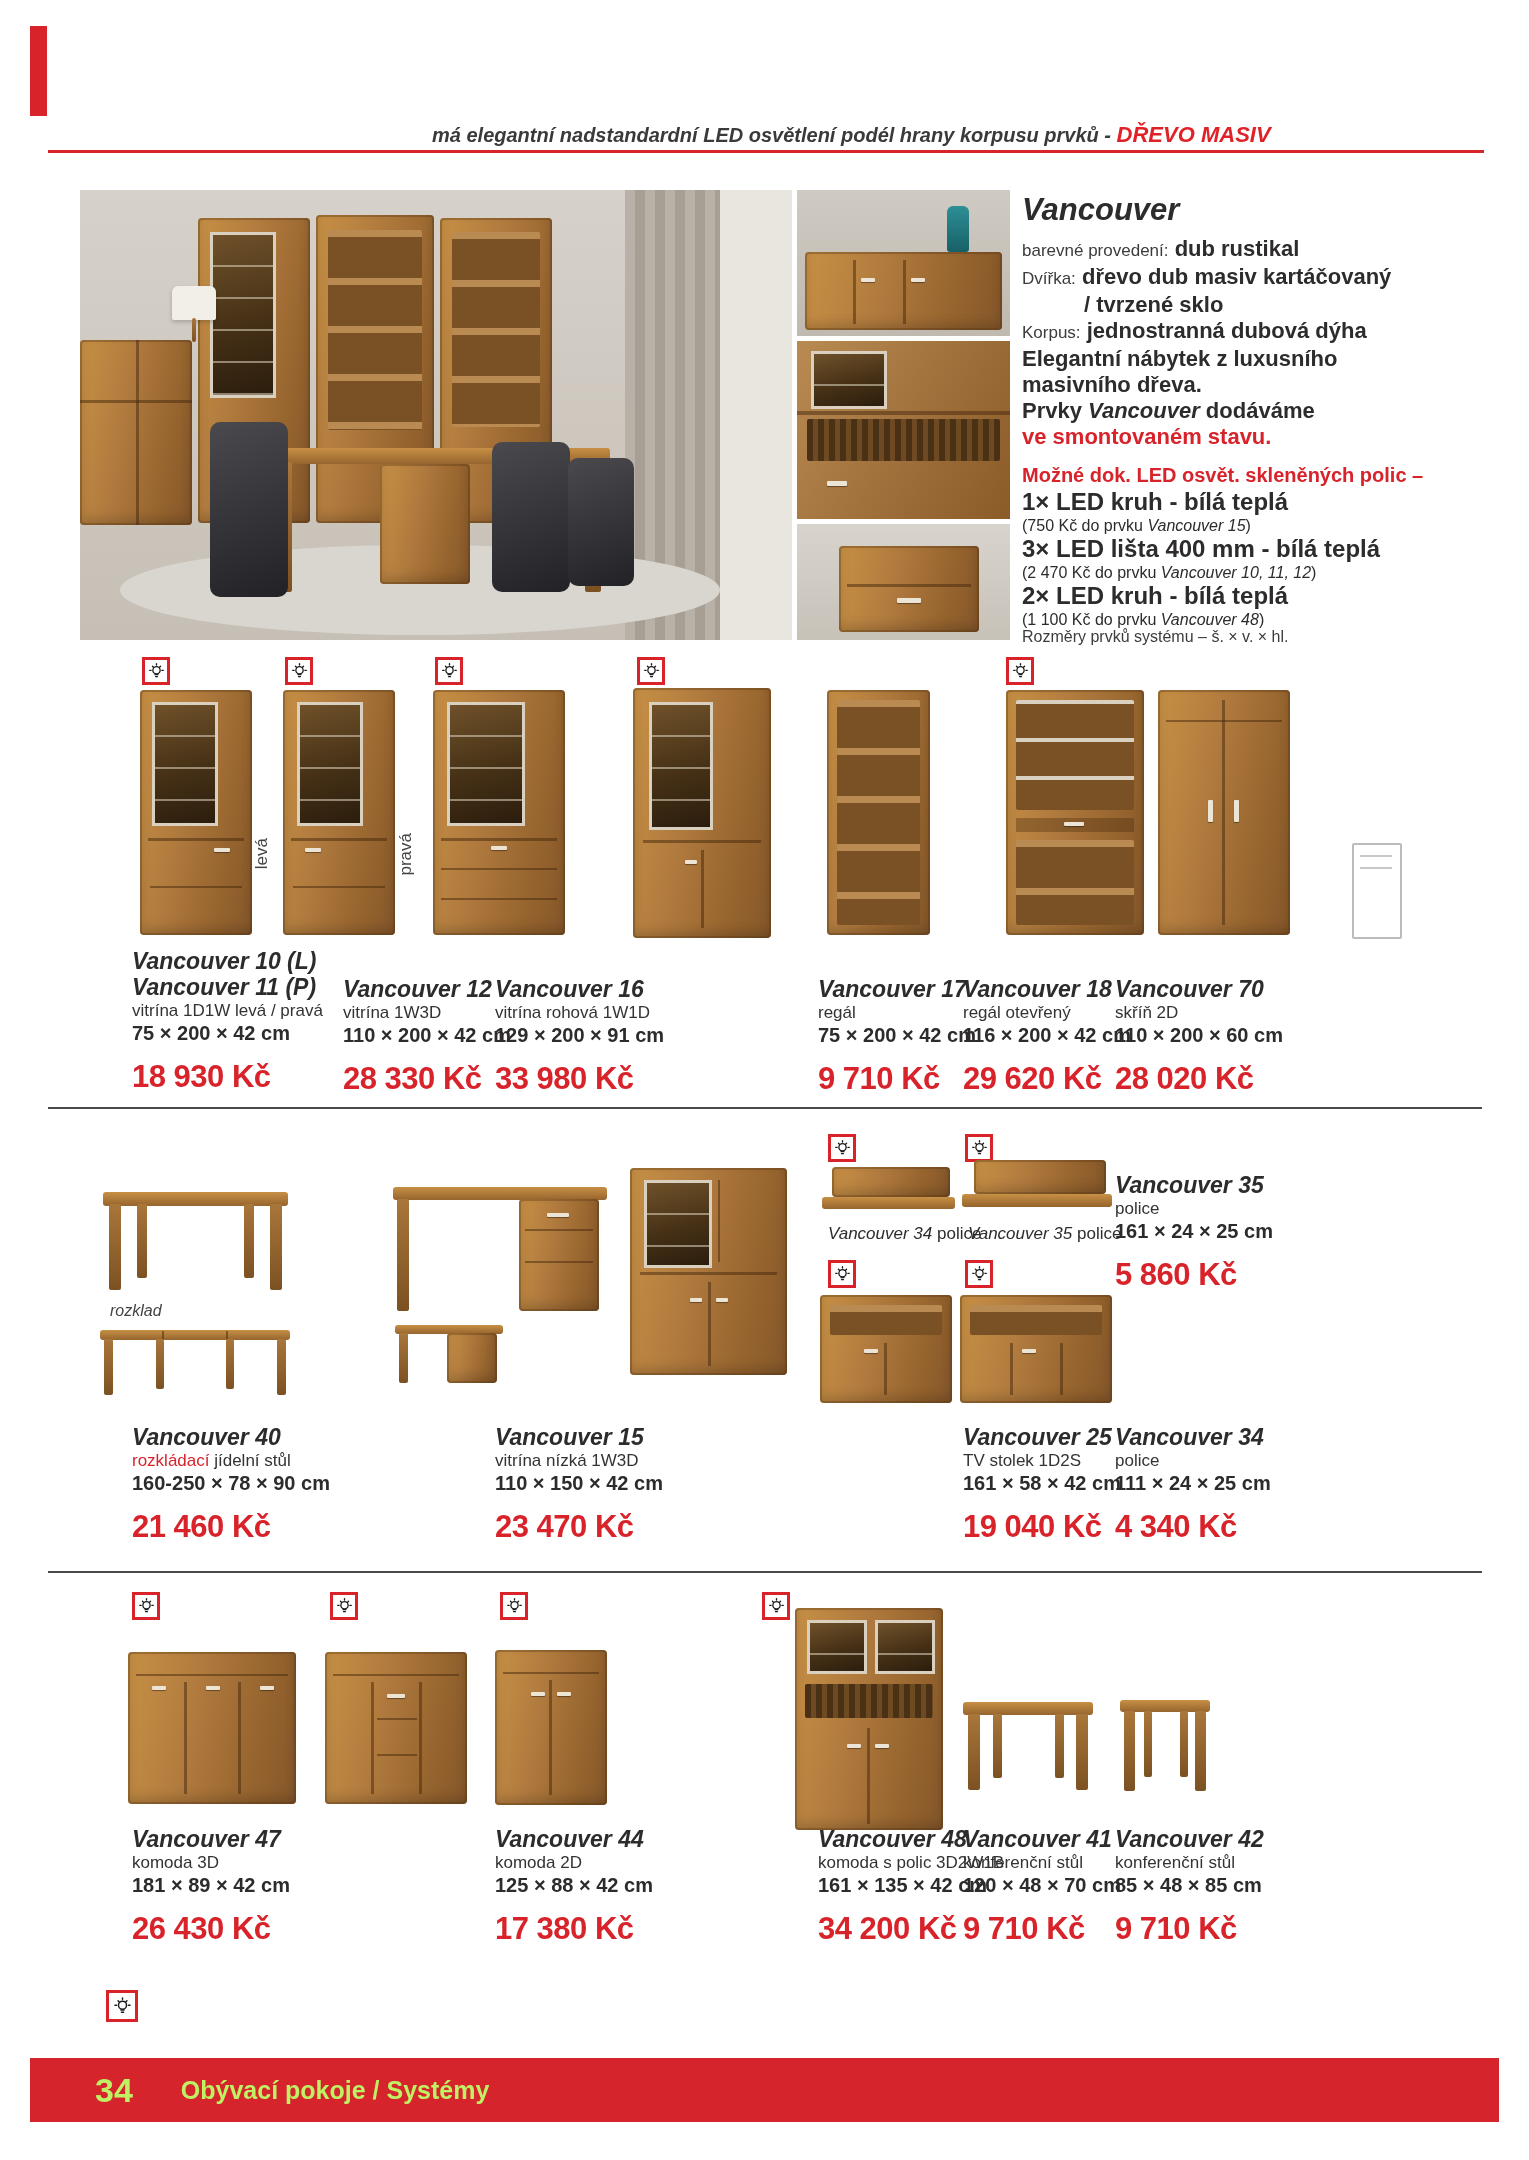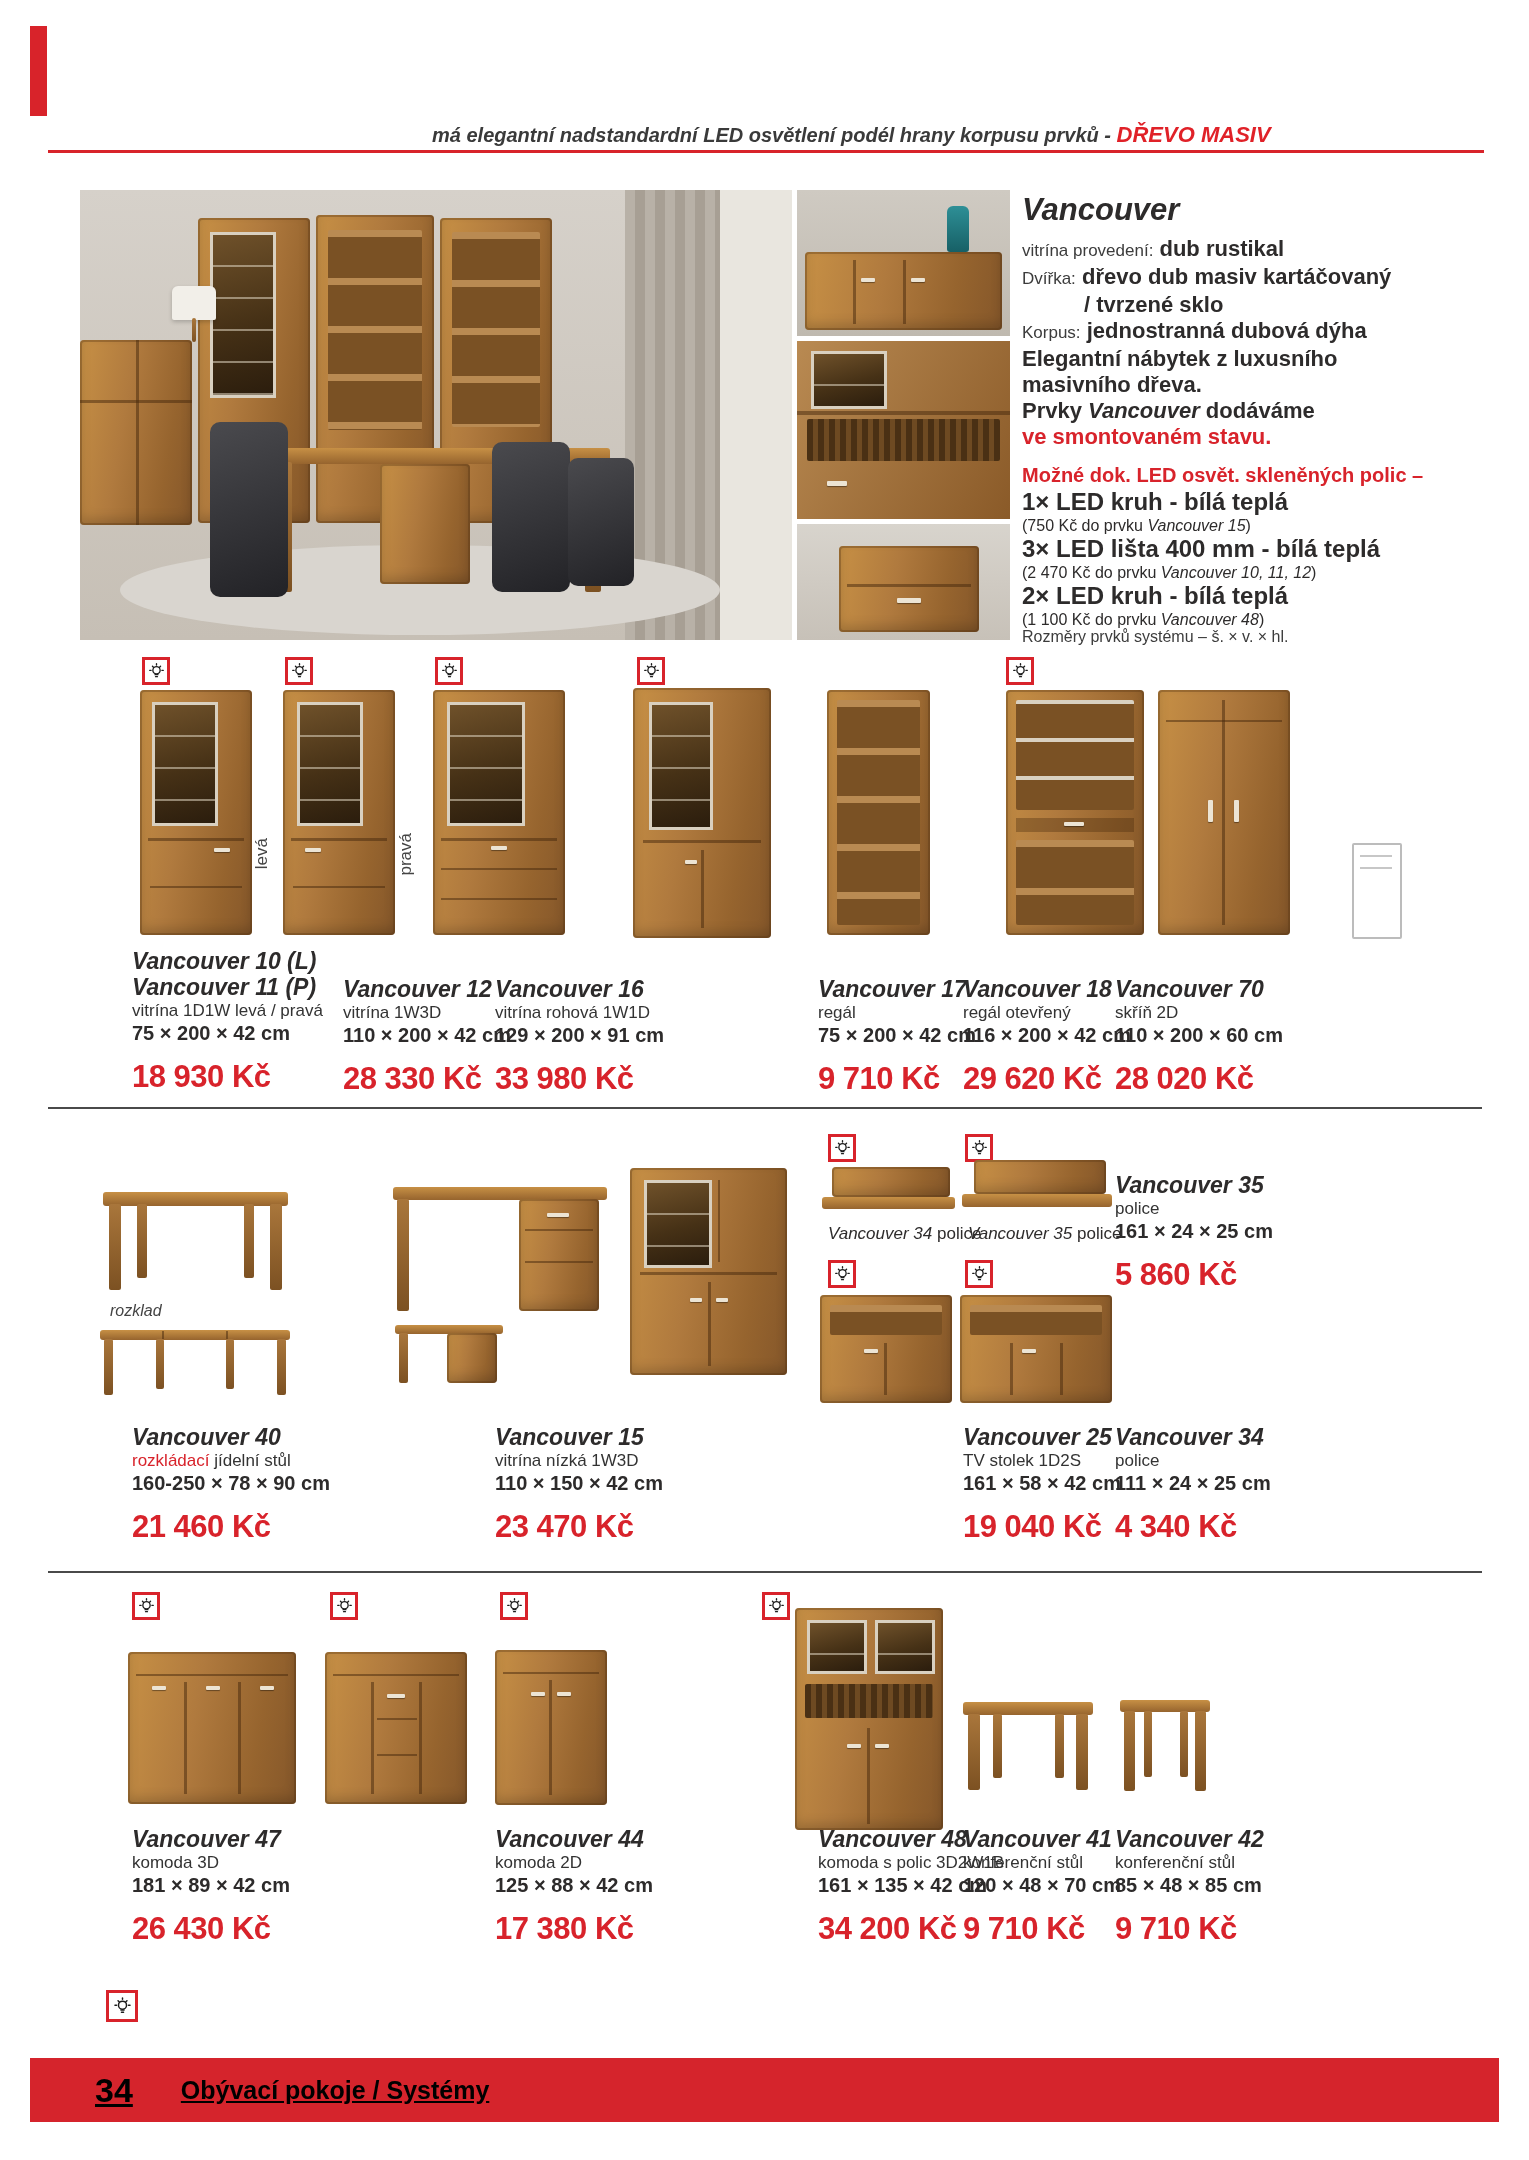--- a/index.html
+++ b/index.html
@@ -61,21 +61,21 @@
   .vlabel{position:absolute;writing-mode:vertical-rl;transform:rotate(180deg);font-size:17px;color:#444;}
   .shelf-cap{position:absolute;font-size:17px;color:#2e2c2c;white-space:nowrap;}
   .shelf-cap .it{font-style:italic;}
   .rozklad{position:absolute;font-size:16px;font-style:italic;color:#444;}
 
   .hr{position:absolute;left:48px;width:1434px;height:2px;background:#4a4a4a;}
 
   
   .footnote{position:absolute;left:163px;top:1994px;font-size:21px;color:#1f1f1f;white-space:nowrap;}
   .footer-bar{position:absolute;left:30px;top:2058px;width:1469px;height:64px;background:#d5242c;
-              color:#000000;display:flex;align-items:center;text-decoration:underline;}
+              color:#bef264;display:flex;align-items:center;}
   .page-num{font-size:34px;font-weight:bold;margin-left:65px;}
   .section{font-size:25px;font-weight:bold;margin-left:48px;}
 
   .whitebox{position:absolute;background:#fff;border:2px solid #bcbcbc;border-radius:2px;}
 </style>
 </head>
 <body>
 
 <div id="page">
 
@@ -125,21 +125,21 @@
   </div>
   <div class="photo" style="left:797px;top:524px;width:213px;height:116px;background:linear-gradient(180deg,#d8d4cd,#c7c1b8);">
     <div class="wood" style="left:42px;top:22px;width:140px;height:86px;">
       <div class="ln" style="left:8px;top:38px;width:124px;height:3px;"></div>
       <div class="hdl" style="left:58px;top:52px;width:24px;height:5px;"></div>
     </div>
   </div>
 
   <div class="info">
     <div class="info-name">Vancouver</div>
-    <div class="spec"><span class="lab">vitrína provedení:</span> <span>dub rustikal</span></div>
+    <div class="spec"><span class="lab">barevné provedení:</span> <span>dub rustikal</span></div>
     <div class="spec"><span class="lab">Dvířka:</span> <span>dřevo dub masiv kartáčovaný</span></div>
     <div class="spec indent">/ tvrzené sklo</div>
     <div class="spec"><span class="lab">Korpus:</span> <span>jednostranná dubová dýha</span></div>
     <div class="spec">Elegantní nábytek z luxusního</div>
     <div class="spec">masivního dřeva.</div>
     <div class="spec"><span>Prvky </span><span style="font-style:italic;">Vancouver</span><span> dodáváme</span></div>
     <div class="spec accent">ve smontovaném stavu.</div>
     <div class="led-head">Možné dok. LED osvět. skleněných polic –</div>
     <div class="led-title">1× LED kruh - bílá teplá</div>
     <div class="led-note"><span>(750 Kč  do prvku </span><span style="font-style:italic;">Vancouver 15</span><span>)</span></div>

